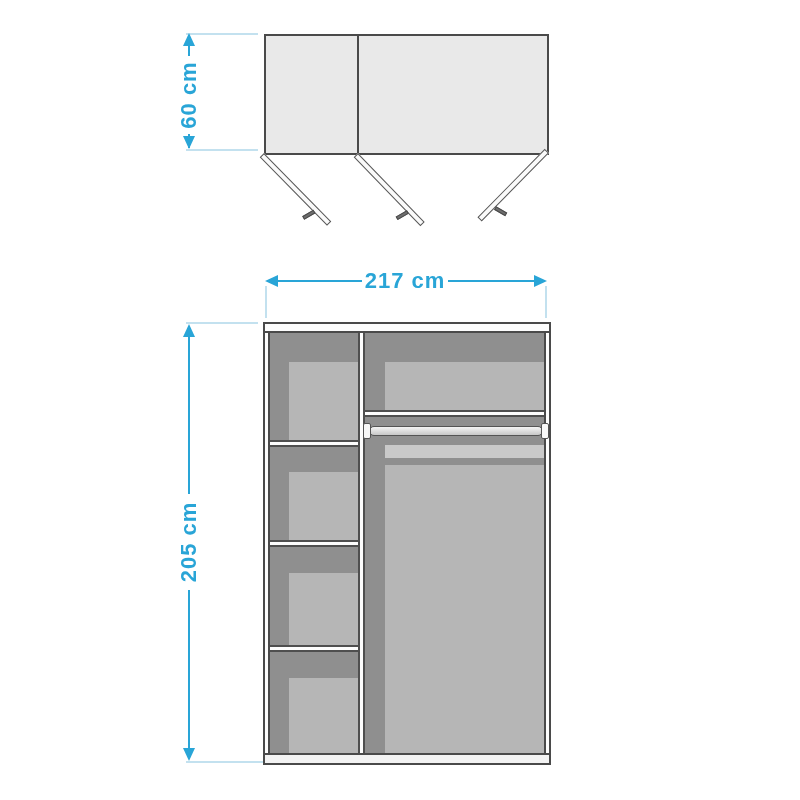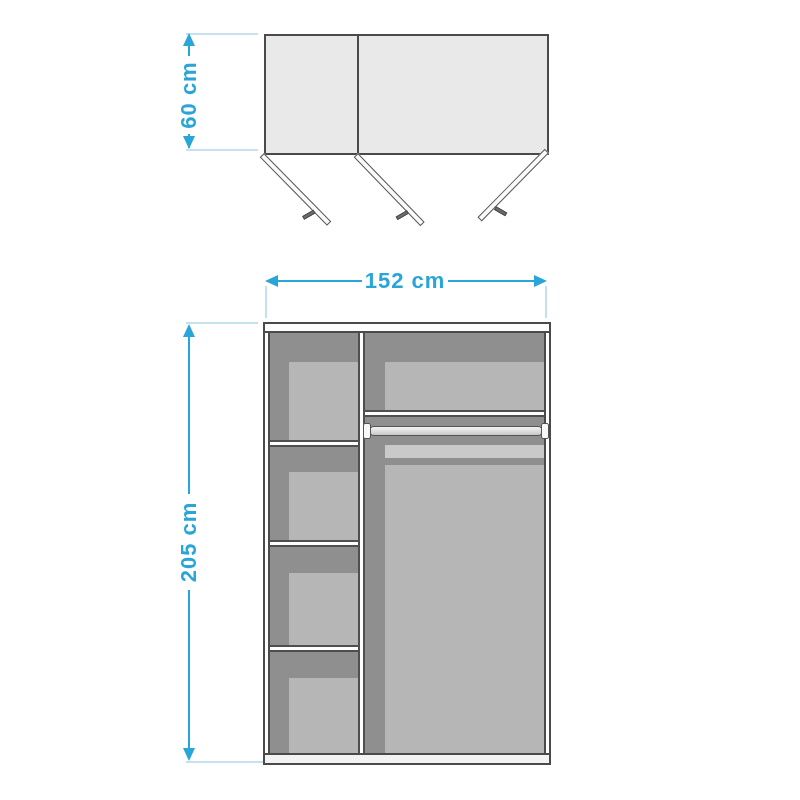--- a/index.html
+++ b/index.html
@@ -70,21 +70,21 @@
     </div>
   </div>
 
   <div class="abs" style="left:0;top:250px;width:800px;height:550px;">
 
     <div class="abs ext-line" style="left:265px;top:36px;width:2px;height:32px;"></div>
     <div class="abs ext-line" style="left:545px;top:36px;width:2px;height:32px;"></div>
     <div class="abs dim-line" style="left:267px;top:30px;width:278px;height:2px;"></div>
     <div class="abs arr arr-left" style="left:265px;top:25px;"></div>
     <div class="abs arr arr-right" style="left:534px;top:25px;"></div>
-    <div class="abs dim-label" style="left:362px;top:19px;width:86px;">152 cm</div>
+    <div class="abs dim-label" style="left:362px;top:19px;width:86px;">217 cm</div>
 
     <div class="abs ext-line" style="left:186px;top:72px;width:72px;height:2px;"></div>
     <div class="abs ext-line" style="left:186px;top:511px;width:108px;height:2px;"></div>
     <div class="abs dim-line" style="left:188px;top:77px;width:2px;height:430px;"></div>
     <div class="abs arr arr-up" style="left:183px;top:74px;"></div>
     <div class="abs arr arr-down" style="left:183px;top:498px;"></div>
     <div class="abs dim-label rot" style="left:141px;top:280px;width:96px;">205 cm</div>
 
     <div class="abs cab" style="left:263px;top:72px;width:288px;height:443px;">
 

